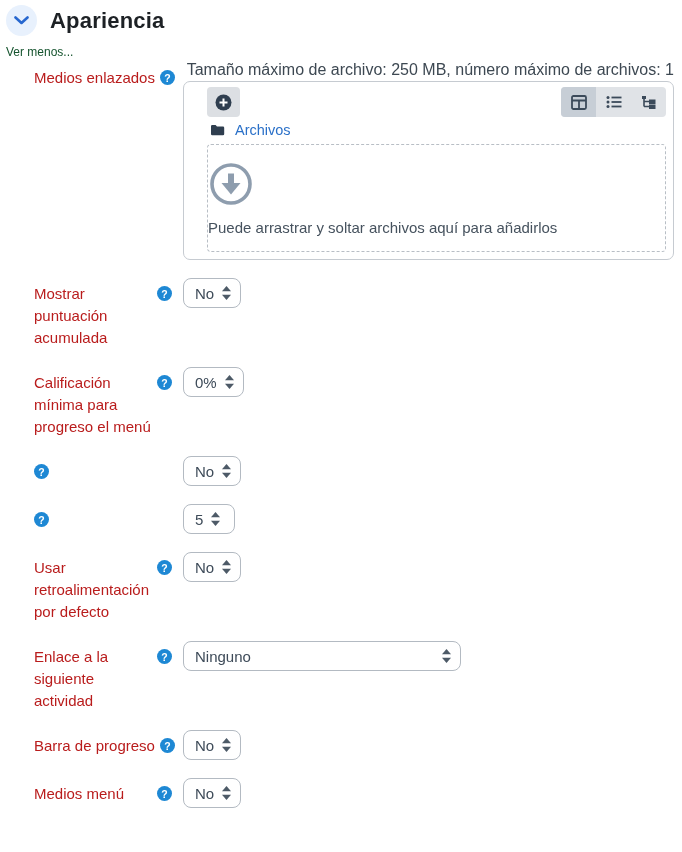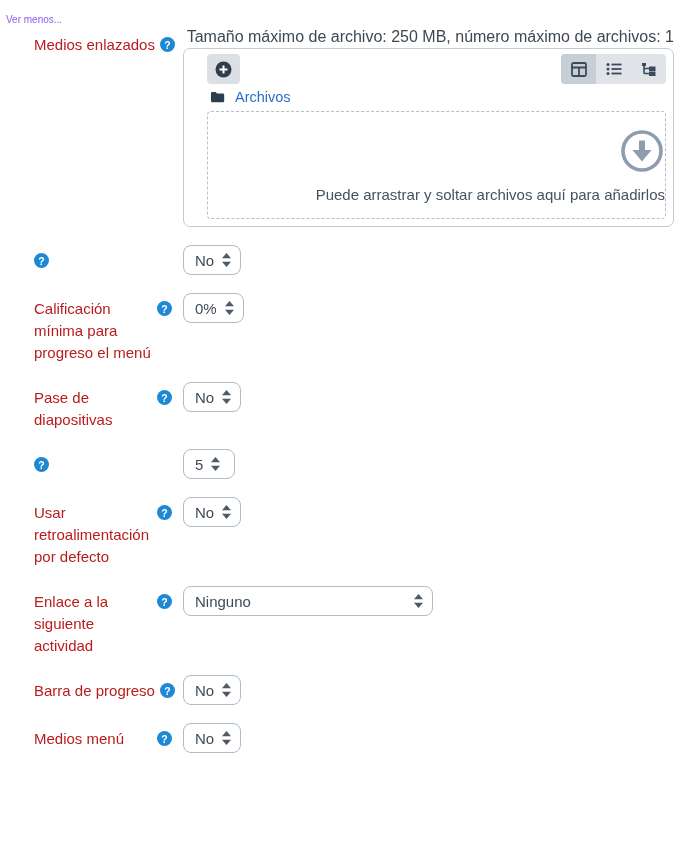--- a/index.html
+++ b/index.html
@@ -13,22 +13,22 @@
 
   
   .sec-header { display:flex; align-items:center; gap:13px; }
   .collapse-btn {
     width:31px; height:31px; border-radius:50%; border:none; cursor:pointer;
     background:#e8f1fd; display:flex; align-items:center; justify-content:center; padding:0;
   }
   .sec-title { font-size:22px; font-weight:700; color:#1d2125; margin:0; letter-spacing:.2px; }
 
   .showless {
-    display:inline-block; margin:9px 0 0 0; font-size:10px;
-    color:#8b5cf6; text-decoration:none; cursor:pointer;
+    display:inline-block; margin:9px 0 0 0; font-size:12px;
+    color:#14532d; text-decoration:none; cursor:pointer;
   }
 
   
   .frow { display:grid; grid-template-columns:149px 1fr; padding-left:28px; min-height:30px; }
   .frow.fieldrow { margin-bottom:18px; }
   .lblwrap { display:flex; align-items:flex-start; gap:5px; padding-top:5px; }
   .flabel { font-size:15px; line-height:22px; color:#b91c1c; width:118px; }
   .flabel.nowrap { white-space:nowrap; width:auto; min-width:118px; }
   .help-icon {
     flex:0 0 auto; width:15px; height:15px; margin-top:3px; border-radius:50%;
@@ -36,21 +36,21 @@
     display:flex; align-items:center; justify-content:center; cursor:pointer; user-select:none;
   }
 
   
   .sel {
     display:inline-flex; align-items:center; gap:8px; height:30px;
     padding:0 9px 0 11px; background:#fff;
     border:1px solid #b3bac2; border-radius:8px;
     font-size:15px; color:#3e4b59; cursor:pointer; min-width:52px;text-align:right;
   }
-  .sel.wide { width:250px; justify-content:space-between; }
+  .sel.wide { width:278px; justify-content:space-between; }
   .sel .arrows { display:flex; }
 
   
   .fm-row { margin-top:2px; margin-bottom:18px; }
   .fm-caption { width:491px; text-align:right; font-size:16px; color:#3d4852; line-height:16px; margin:0 0 3px 0; }
   .fm-box { width:491px; border:1px solid #c6cbd1; border-radius:7px; background:#fff;padding-left:16px; }
   .fm-toolbar { display:flex; justify-content:space-between; padding:5px 7px 0 7px; }
   .fm-addbtn {
     width:33px; height:30px; border:none; border-radius:4px; background:#dcdfe3;
     display:flex; align-items:center; justify-content:center; cursor:pointer; padding:0;
@@ -59,30 +59,40 @@
   .fm-viewbtn {
     width:35px; height:30px; border:none; background:transparent; padding:0;
     display:flex; align-items:center; justify-content:center; cursor:pointer;
   }
   .fm-viewbtn.active { background:#c7ced6; }
   .fm-path { display:flex; align-items:center; gap:10px; padding:5px 9px 3px 10px; }
   .fm-path a { font-size:14.5px; color:#2a70c8; text-decoration:none; cursor:pointer; }
   .fm-drop {
     margin:3px 7px 7px 7px; height:108px;
     border:1px dashed #b8bec5; border-radius:4px;
-    display:flex; flex-direction:column; align-items:flex-end; justify-content:center; gap:12px;
+    display:flex; flex-direction:column; align-items:flex-start; justify-content:center; gap:12px;
   }
   .fm-drop-text { font-size:15px; color:#46525e; }
 </style>
 </head>
 <body>
 
 <div class="page">
 
   
+  <div class="sec-header">
+    <button class="collapse-btn">
+      <span style="display:flex;">
+        <svg width="15" height="9" viewBox="0 0 15 9">
+            <polyline points="1.5,1.5 7.5,7 13.5,1.5" fill="none" stroke="#2767cf" stroke-width="2.6" stroke-linecap="round" stroke-linejoin="round"></polyline>
+          </svg>
+      </span>
+    </button>
+    <h2 class="sec-title">Apariencia</h2>
+  </div>
 
   
   <a class="showless">Ver menos...</a>
 
   
   <div class="frow fm-row">
     <div class="lblwrap">
       <span class="flabel nowrap">Medios enlazados</span>
       <span class="help-icon">?</span>
     </div>
@@ -154,20 +164,21 @@
           <span class="fm-drop-text">Puede arrastrar y soltar archivos aquí para añadirlos</span>
         </div>
       </div>
     </div>
   </div>
 
   
   <div id="fields-container">
   <div class="frow fieldrow">
     <div class="lblwrap">
+      <span class="flabel">Mostrar puntuación acumulada</span>
       <span class="help-icon">?</span>
     </div>
     <div>
       <div class="sel" role="listbox" aria-label="Mostrar puntuación acumulada">
         <span class="sel-value">No</span>
         <span class="arrows">
           <svg width="9" height="14" viewBox="0 0 9 14">
             <polygon points="4.5,0 9,5.3 0,5.3" fill="#4d5a67"></polygon>
             <polygon points="0,8.7 9,8.7 4.5,14" fill="#4d5a67"></polygon>
           </svg>
@@ -189,21 +200,20 @@
             <polygon points="4.5,0 9,5.3 0,5.3" fill="#4d5a67"></polygon>
             <polygon points="0,8.7 9,8.7 4.5,14" fill="#4d5a67"></polygon>
           </svg>
         </span>
       </div>
     </div>
   </div>
 
   <div class="frow fieldrow">
     <div class="lblwrap">
-      <span class="flabel">Pase de diapositivas</span>
       <span class="help-icon">?</span>
     </div>
     <div>
       <div class="sel" role="listbox" aria-label="Pase de diapositivas">
         <span class="sel-value">No</span>
         <span class="arrows">
           <svg width="9" height="14" viewBox="0 0 9 14">
             <polygon points="4.5,0 9,5.3 0,5.3" fill="#4d5a67"></polygon>
             <polygon points="0,8.7 9,8.7 4.5,14" fill="#4d5a67"></polygon>
           </svg>

